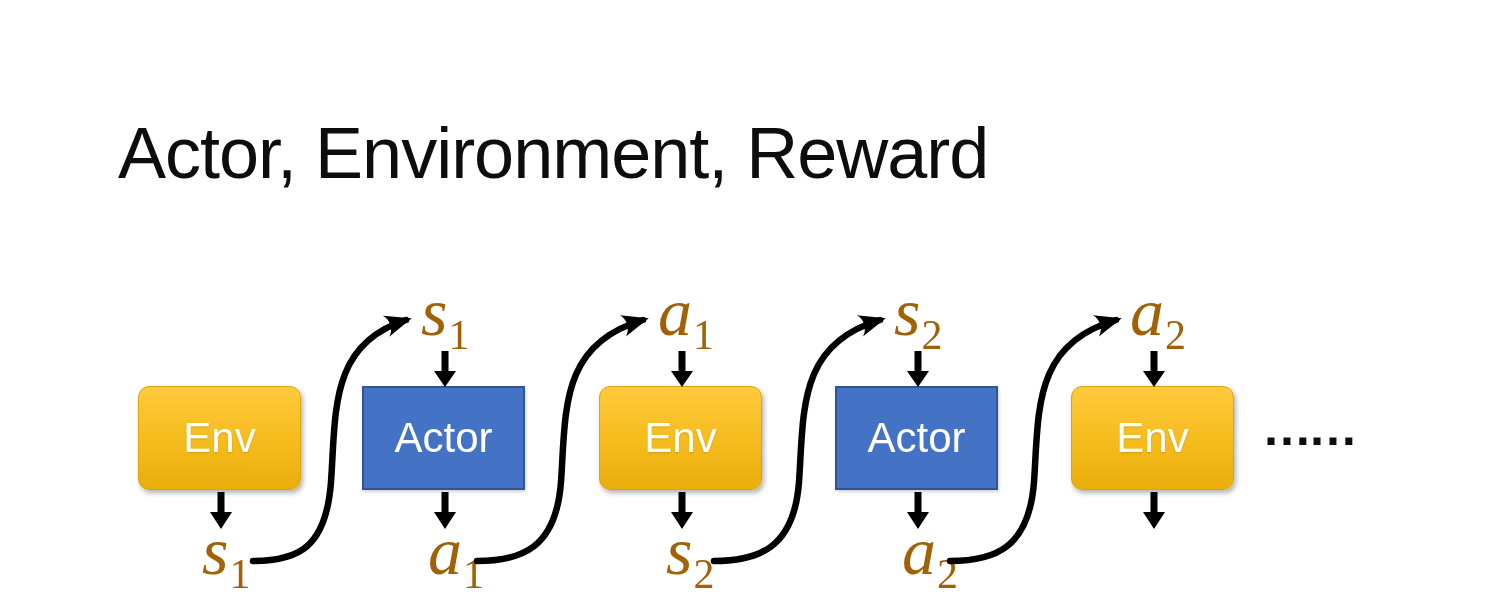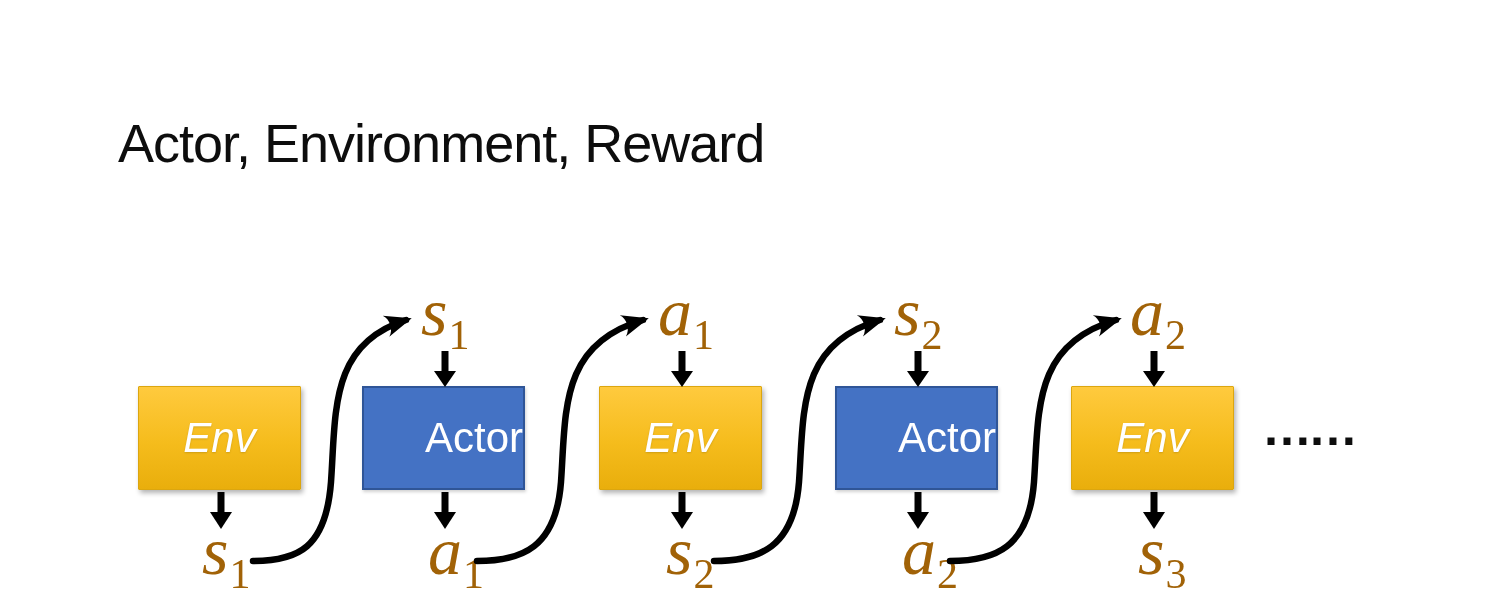--- a/index.html
+++ b/index.html
@@ -8,51 +8,49 @@
     width: 1500px;
     height: 608px;
     background: #ffffff;
     overflow: hidden;
     font-family: "Liberation Sans", sans-serif;
   }
   #title {
     position: absolute;
     left: 118px;
     top: 112px;
-    font-size: 54px;
+    font-size: 72px;
     font-weight: 400;
     letter-spacing: -1px;
     color: var(--title-text, #0d0d0d);
     white-space: nowrap;
   }
   .box {
     position: absolute;
     top: 386px;
     width: 163px;
     height: 104px;
     display: flex;
     align-items: center;
     justify-content: center;
     box-sizing: border-box;
     font-size: 42px;
     color: var(--box-text, #ffffff);
   }
   .box.env {
     background: linear-gradient(180deg, var(--env-top, #FFCA3E) 0%, #F5BC1C 55%, var(--env-bottom, #E9AE0C) 100%);
     border: 1px solid var(--env-border, #DCA60F);
-    border-radius: 1px;
+    border-radius: 11px;
     box-shadow: 2px 3px 5px rgba(0,0,0,0.30);
     text-shadow: 0 1px 2px rgba(0,0,0,0.15);
-    font-style: italic;
   }
   .box.actor {
     background: var(--actor-fill, #4472C4);
     border: 2px solid var(--actor-border, #2F5597);
     box-shadow: 1px 2px 3px rgba(0,0,0,0.18);
-    justify-content: flex-end;
   }
   .mlabel {
     position: absolute;
     white-space: nowrap;
     color: #a16207;
     line-height: 1;
   }
   .mlabel .base {
     font-family: "Liberation Serif", serif;
     font-style: italic;
@@ -117,21 +115,20 @@
 
   <div class="mlabel top" style="left:421px"><span class="base">s</span><span class="sub">1</span></div>
   <div class="mlabel top" style="left:658px"><span class="base">a</span><span class="sub">1</span></div>
   <div class="mlabel top" style="left:894px"><span class="base">s</span><span class="sub">2</span></div>
   <div class="mlabel top" style="left:1130px"><span class="base">a</span><span class="sub">2</span></div>
 
   <div class="mlabel bottom" style="left:202px"><span class="base">s</span><span class="sub">1</span></div>
   <div class="mlabel bottom" style="left:428px"><span class="base">a</span><span class="sub">1</span></div>
   <div class="mlabel bottom" style="left:666px"><span class="base">s</span><span class="sub">2</span></div>
   <div class="mlabel bottom" style="left:902px"><span class="base">a</span><span class="sub">2</span></div>
-  <div class="mlabel bottom" style="left:1138px"><span class="base">s</span><span class="sub">3</span></div>
 
   <svg id="arrows" viewBox="0 0 1500 608" xmlns="http://www.w3.org/2000/svg">
     <defs>
       <marker id="ah" markerUnits="userSpaceOnUse" markerWidth="30" markerHeight="26" refX="21" refY="13" orient="auto">
         <path d="M0,2 L27,13 L0,24 C6,19 6,7 0,2 Z" fill="#000000"></path>
       </marker>
     </defs>
 
     <g>
       <line class="shaft" x1="445" y1="351" x2="445" y2="372"></line>

